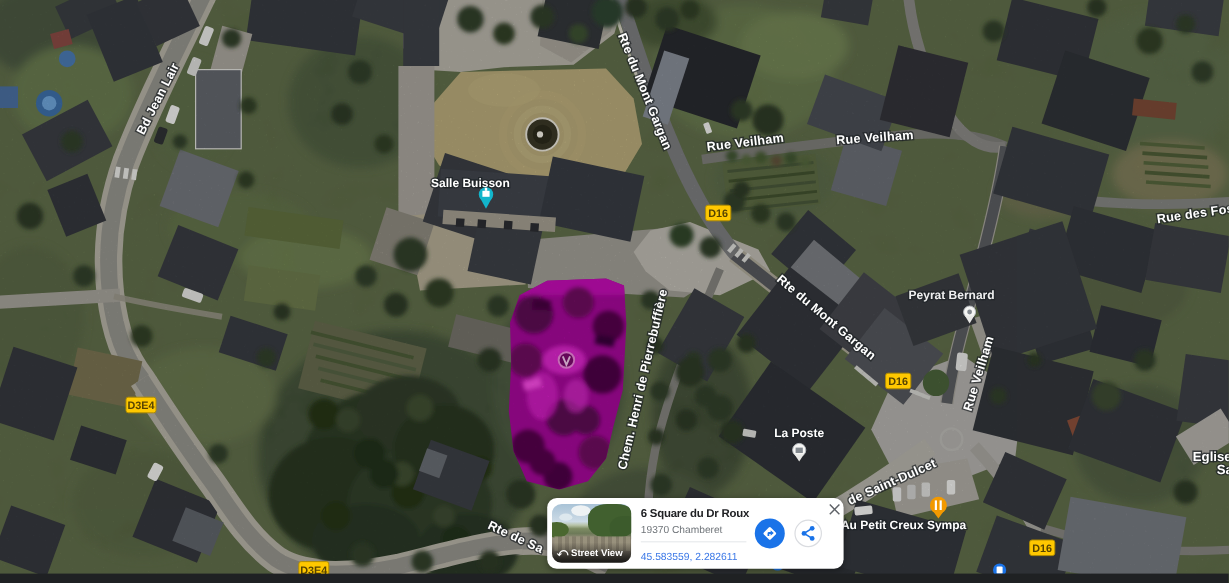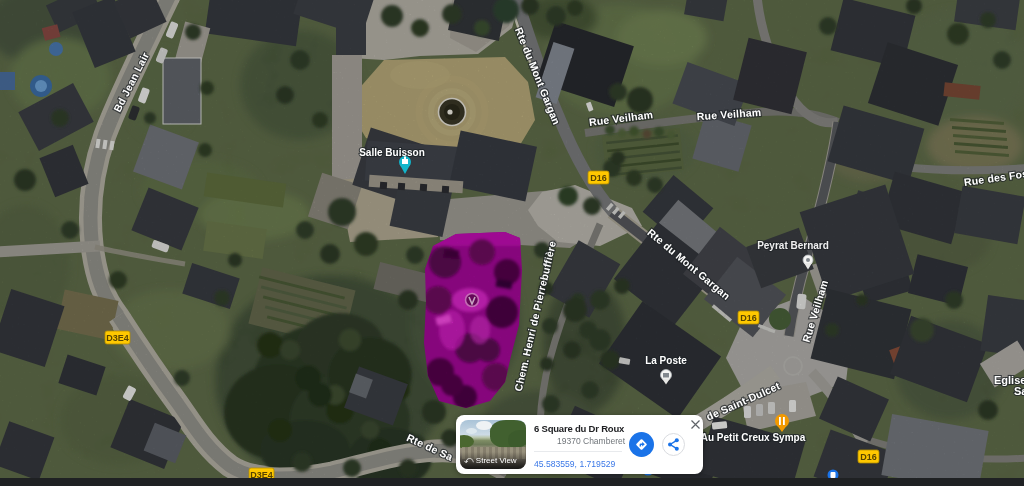--- a/index.html
+++ b/index.html
@@ -601,30 +601,30 @@
   <div style="position:absolute;left:4px;top:5px;width:66px;height:49px;border-radius:8px;overflow:hidden;">
     <div style="position:absolute;inset:0;background:linear-gradient(180deg,#a9c3d7 0%,#cddbe6 30%,#b7c3a8 36%,#7e8c64 42%,#6d7a58 50%,#958e7c 58%,#8a8274 70%,#6e685c 84%,#433f36 100%);"></div>
     <div style="position:absolute;left:30px;top:0px;width:40px;height:28px;border-radius:40%;background:#41602f;"></div>
     <div style="position:absolute;left:48px;top:10px;width:26px;height:20px;border-radius:45%;background:#33512551;"></div>
     <div style="position:absolute;left:-6px;top:15px;width:20px;height:13px;border-radius:50%;background:#4a672f;"></div>
     <div style="position:absolute;left:16px;top:1px;width:16px;height:9px;border-radius:50%;background:#eef2f4;"></div>
     <div style="position:absolute;left:6px;top:8px;width:11px;height:6px;border-radius:50%;background:#dde8ee;"></div>
     <div style="position:absolute;left:2px;top:27px;width:64px;height:12px;background:repeating-linear-gradient(90deg,#99927d 0 3px,#837c6a 3px 6px);opacity:.9;"></div>
     <div style="position:absolute;left:0;bottom:0;width:100%;height:17px;background:linear-gradient(180deg,rgba(15,15,15,0),rgba(15,15,15,.8));"></div>
 
-    <div style="position:absolute;left:4px;bottom:3px;color:#fff;font-size:8px;font-weight:normal;white-space:nowrap;"><span style="font-size:9px;">⤺</span> Street View</div>
+    <div style="position:absolute;left:4px;bottom:3px;color:#fff;font-size:8px;font-weight:bold;white-space:nowrap;"><span style="font-size:9px;">⤺</span> Street View</div>
   </div>
 
   <div style="position:absolute;left:78px;top:8px;font-size:9.5px;font-weight:bold;color:#202124;letter-spacing:-0.2px;white-space:nowrap;text-align:right;">6 Square du Dr Roux</div>
 
-  <div style="position:absolute;left:78px;top:21px;font-size:8.5px;color:#70757a;white-space:nowrap;margin-left:23px;">19370 Chamberet</div>
+  <div style="position:absolute;left:78px;top:21px;font-size:8.5px;color:#70757a;white-space:nowrap;">19370 Chamberet</div>
 
   <div style="position:absolute;left:78px;top:35.5px;width:88px;height:1px;background:#e8eaed;"></div>
 
-  <div style="position:absolute;left:78px;top:43.5px;font-size:8.6px;color:#3b78e7;white-space:nowrap;">45.583559, 1.719529</div>
+  <div style="position:absolute;left:78px;top:43.5px;font-size:8.6px;color:#3b78e7;white-space:nowrap;">45.583559, 2.282611</div>
 
   <svg style="position:absolute;left:233px;top:3px;" width="13" height="13" viewBox="0 0 13 13">
       <path d="M2.5,2.5 L10.5,10.5 M10.5,2.5 L2.5,10.5" stroke="#5f6368" stroke-width="1.2"></path>
     </svg>
 
   <div style="position:absolute;left:173px;top:16.5px;width:25px;height:25px;border-radius:50%;background:#1a73e8;">
     <svg width="25" height="25" viewBox="0 0 25 25">
         <rect x="8.4" y="8.4" width="8.2" height="8.2" rx="1.2" fill="#fff" transform="rotate(45 12.5 12.5)"></rect>
         <path d="M10.6,14.6 L10.6,12.6 Q10.6,11.4 11.8,11.4 L13.2,11.4 L13.2,9.9 L15.8,12.2 L13.2,14.5 L13.2,12.9 L12.1,12.9 L12.1,14.6 Z" fill="#1a73e8"></path>
       </svg>

